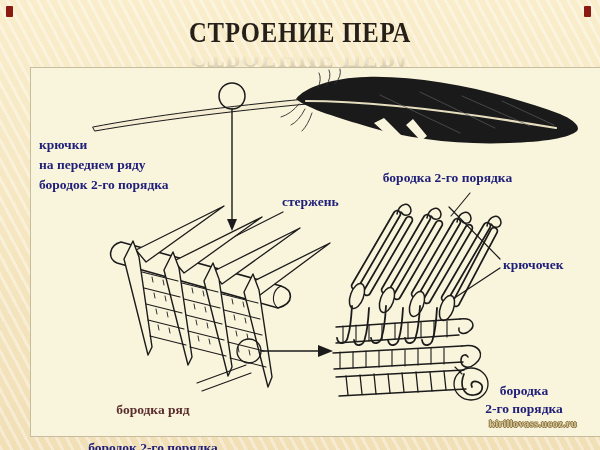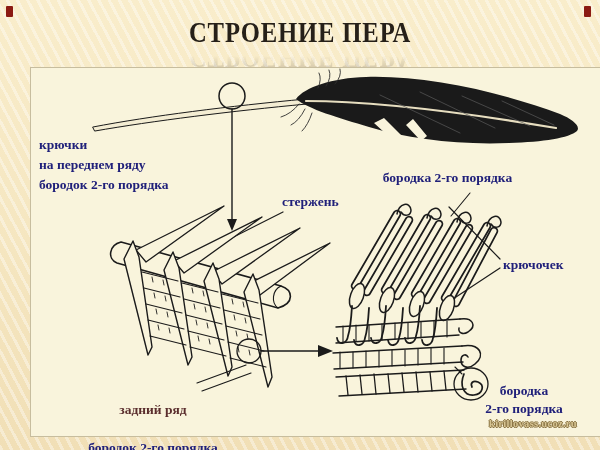--- a/index.html
+++ b/index.html
@@ -172,20 +172,20 @@
     </g>
   </svg>
 
   <div class="lbl lbl-hooks">крючки
 на переднем ряду
 бородок 2-го порядка</div>
   <div class="lbl lbl-barbule-top">бородка 2-го порядка</div>
   <div class="lbl lbl-shaft">стержень</div>
   <div class="lbl lbl-hooklet">крючочек</div>
   <div class="lbl lbl-backrow">
-    <span class="row1">задний ряд</span>
+    <span class="row1">бородка ряд</span>
     <span class="row2">бородок 2-го порядка</span>
   </div>
   <div class="lbl lbl-barb-bottom">бородка
 2-го порядка</div>
 
   <div class="watermark">kirillovass.ucoz.ru</div>
 </div>
 
 </body></html>

